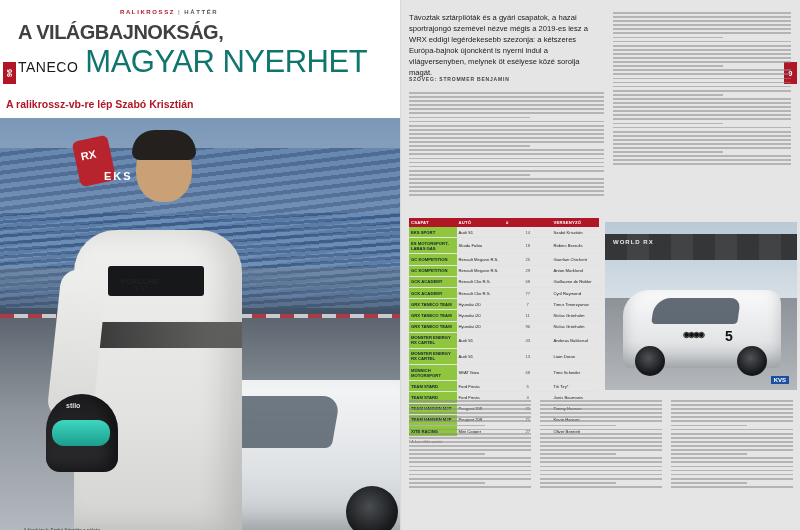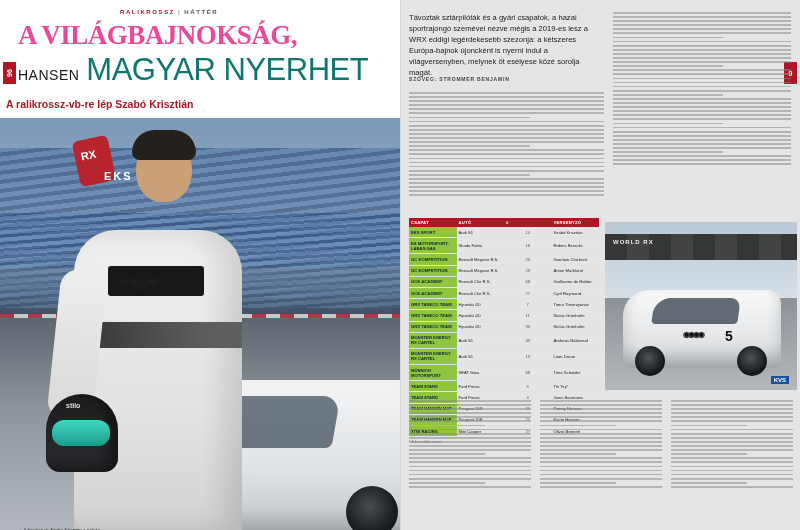--- a/index.html
+++ b/index.html
@@ -32,26 +32,26 @@
     font-weight: bold;
   }
   .kicker .sep { color: #999; margin: 0 3px; }
   .kicker .sec { color: #555; }
   .headline-block {
     position: absolute;
     top: 22px; left: 18px;
     width: 370px;
   }
   .h-line1 {
-    font-size: 27px;
+    font-size: 20px;
     font-weight: bold;
     letter-spacing: -0.5px;
-    color: #ec4899;
+    color: #404040;
     line-height: 1.02;
-    font-family: Liberation Serif, serif;
+    font-family: Liberation Sans, sans-serif;
   }
   .h-line2 {
     margin-top: 2px;
     display: flex;
     align-items: baseline;
     gap: 7px;
   }
   .h-melyet {
     font-size: 14px;
     font-weight: normal;
@@ -384,21 +384,21 @@
 
     <div class="kicker">
       <span>RALIKROSSZ</span><span class="sep">|</span><span class="sec">HÁTTÉR</span>
     </div>
 
     <div class="folio-left">96</div>
 
     <div class="headline-block">
       <div class="h-line1">A VILÁGBAJNOKSÁG,</div>
       <div class="h-line2">
-        <span class="h-melyet">HANSEN</span>
+        <span class="h-melyet">TANECO</span>
         <span class="h-magyar">MAGYAR NYERHET</span>
       </div>
     </div>
 
     <div class="subhead">A ralikrossz-vb-re lép Szabó Krisztián</div>
 
     <div class="photo-left">
       <div class="sky"></div>
       <div class="grandstand"></div>
       <div class="grandstand2"></div>

